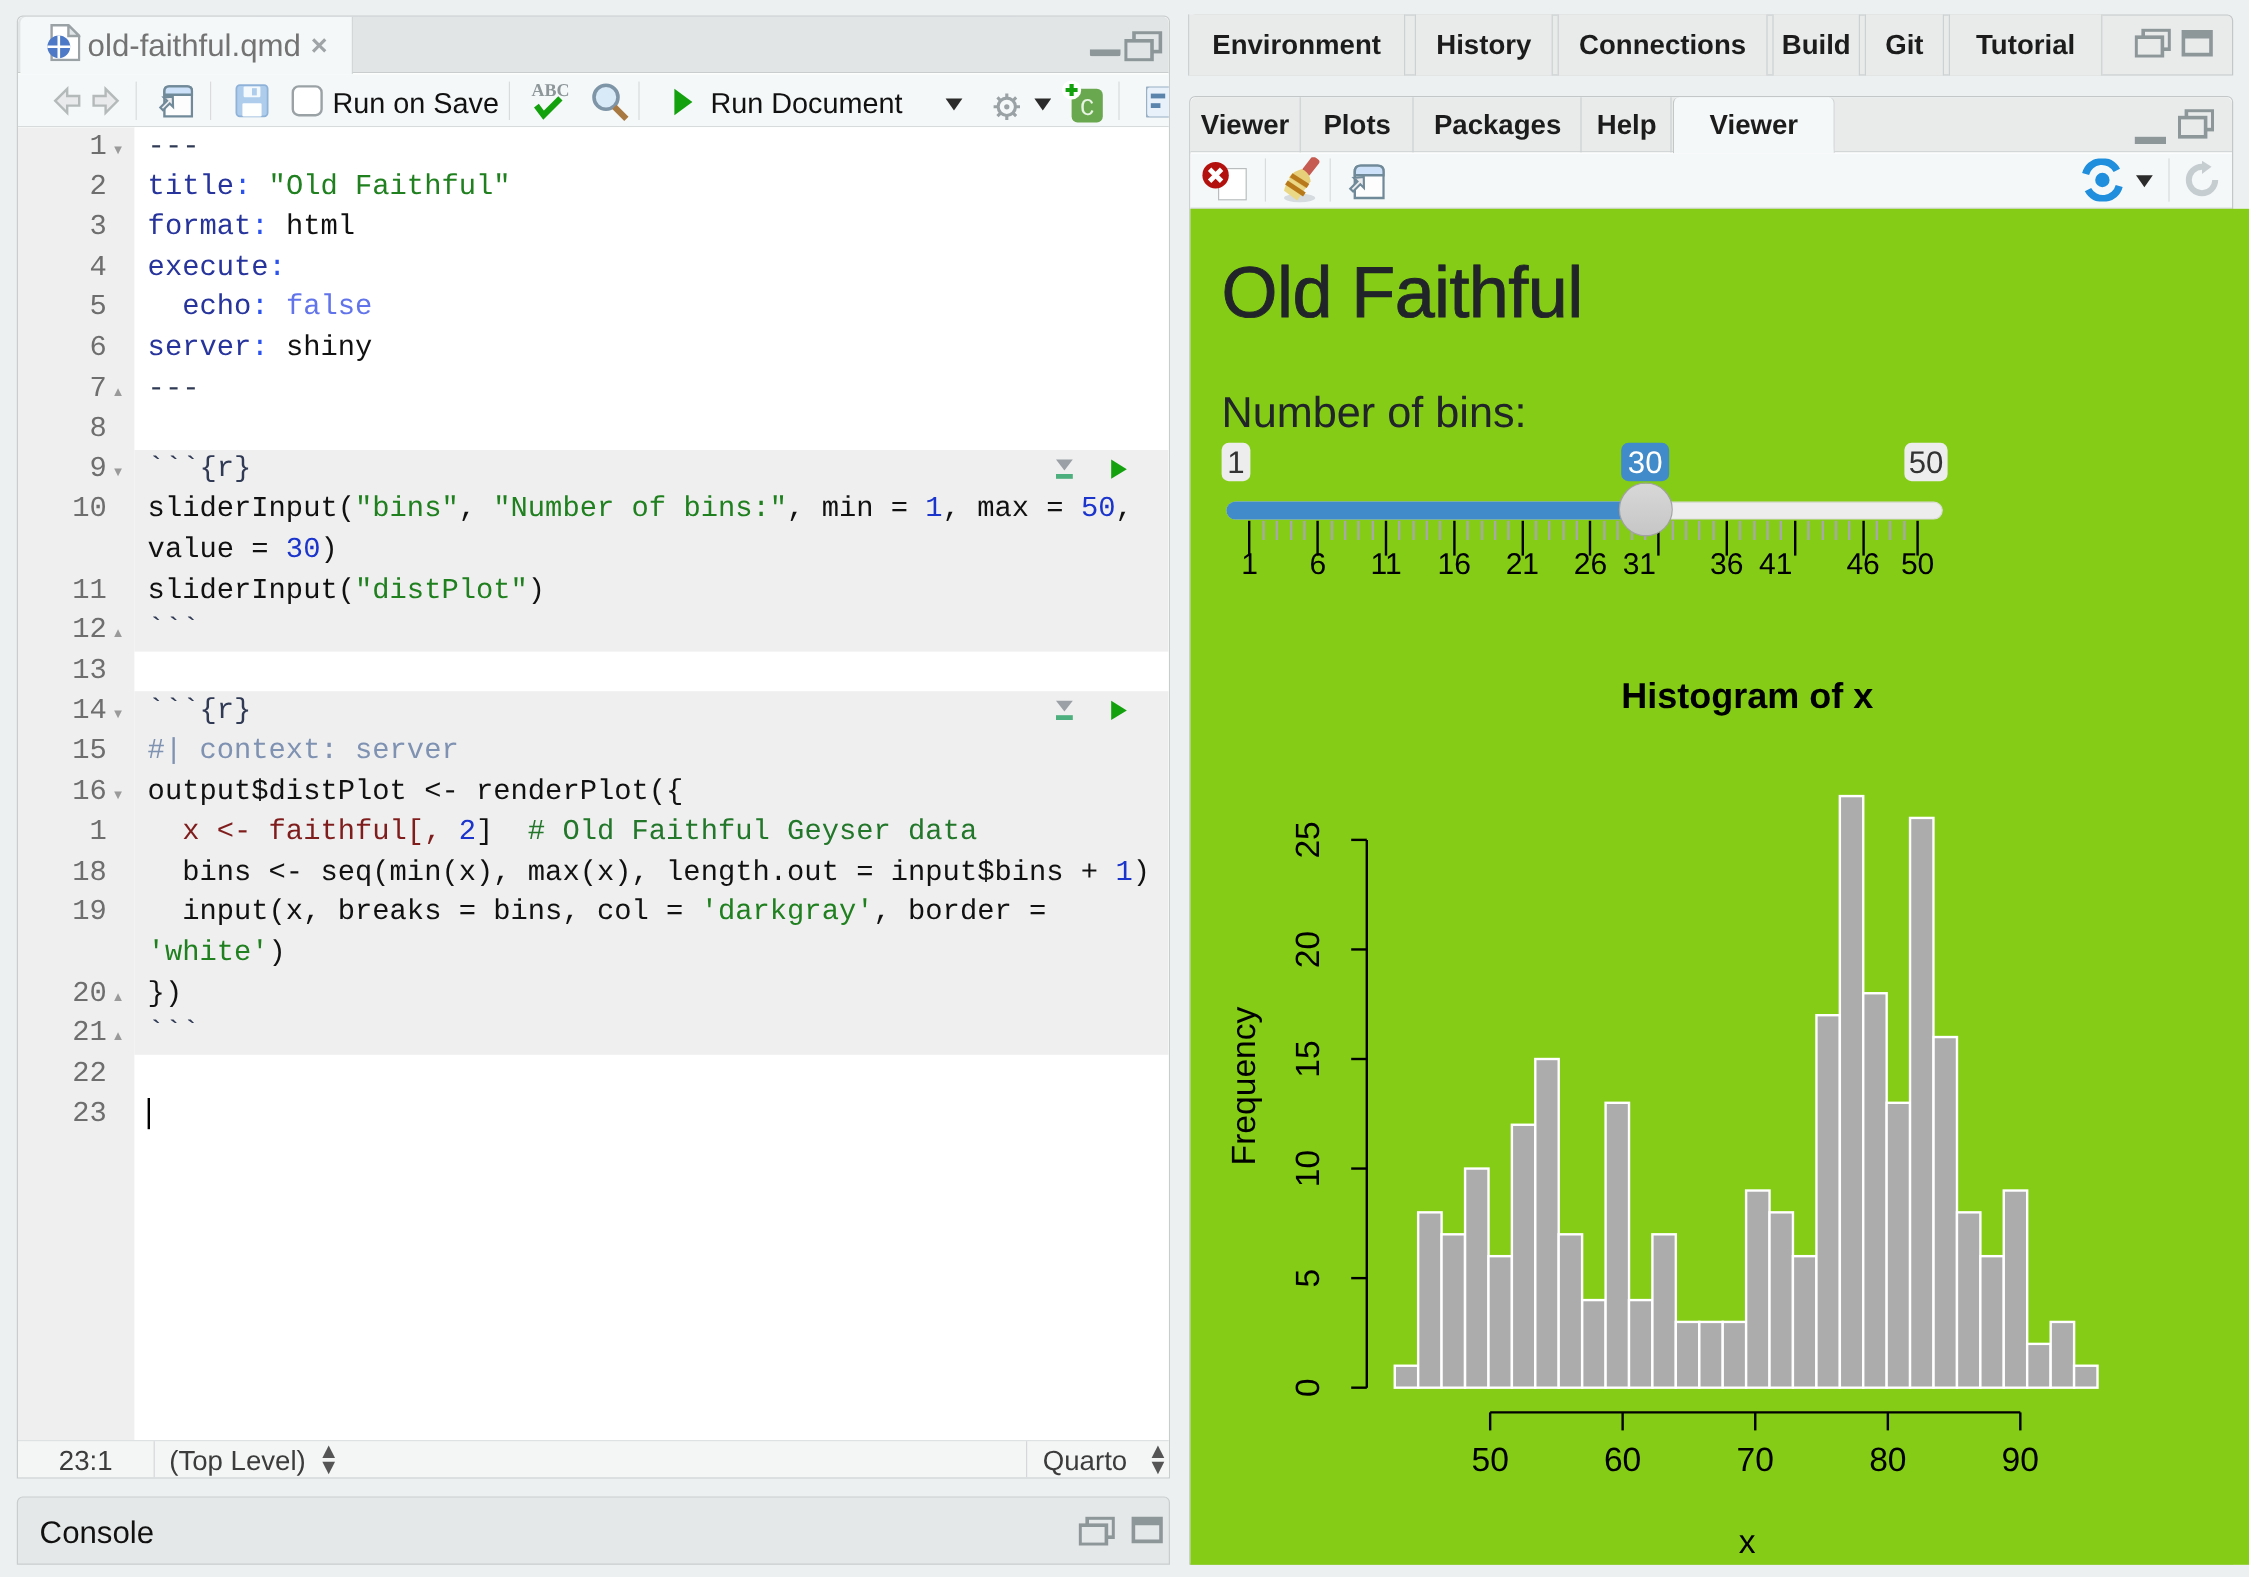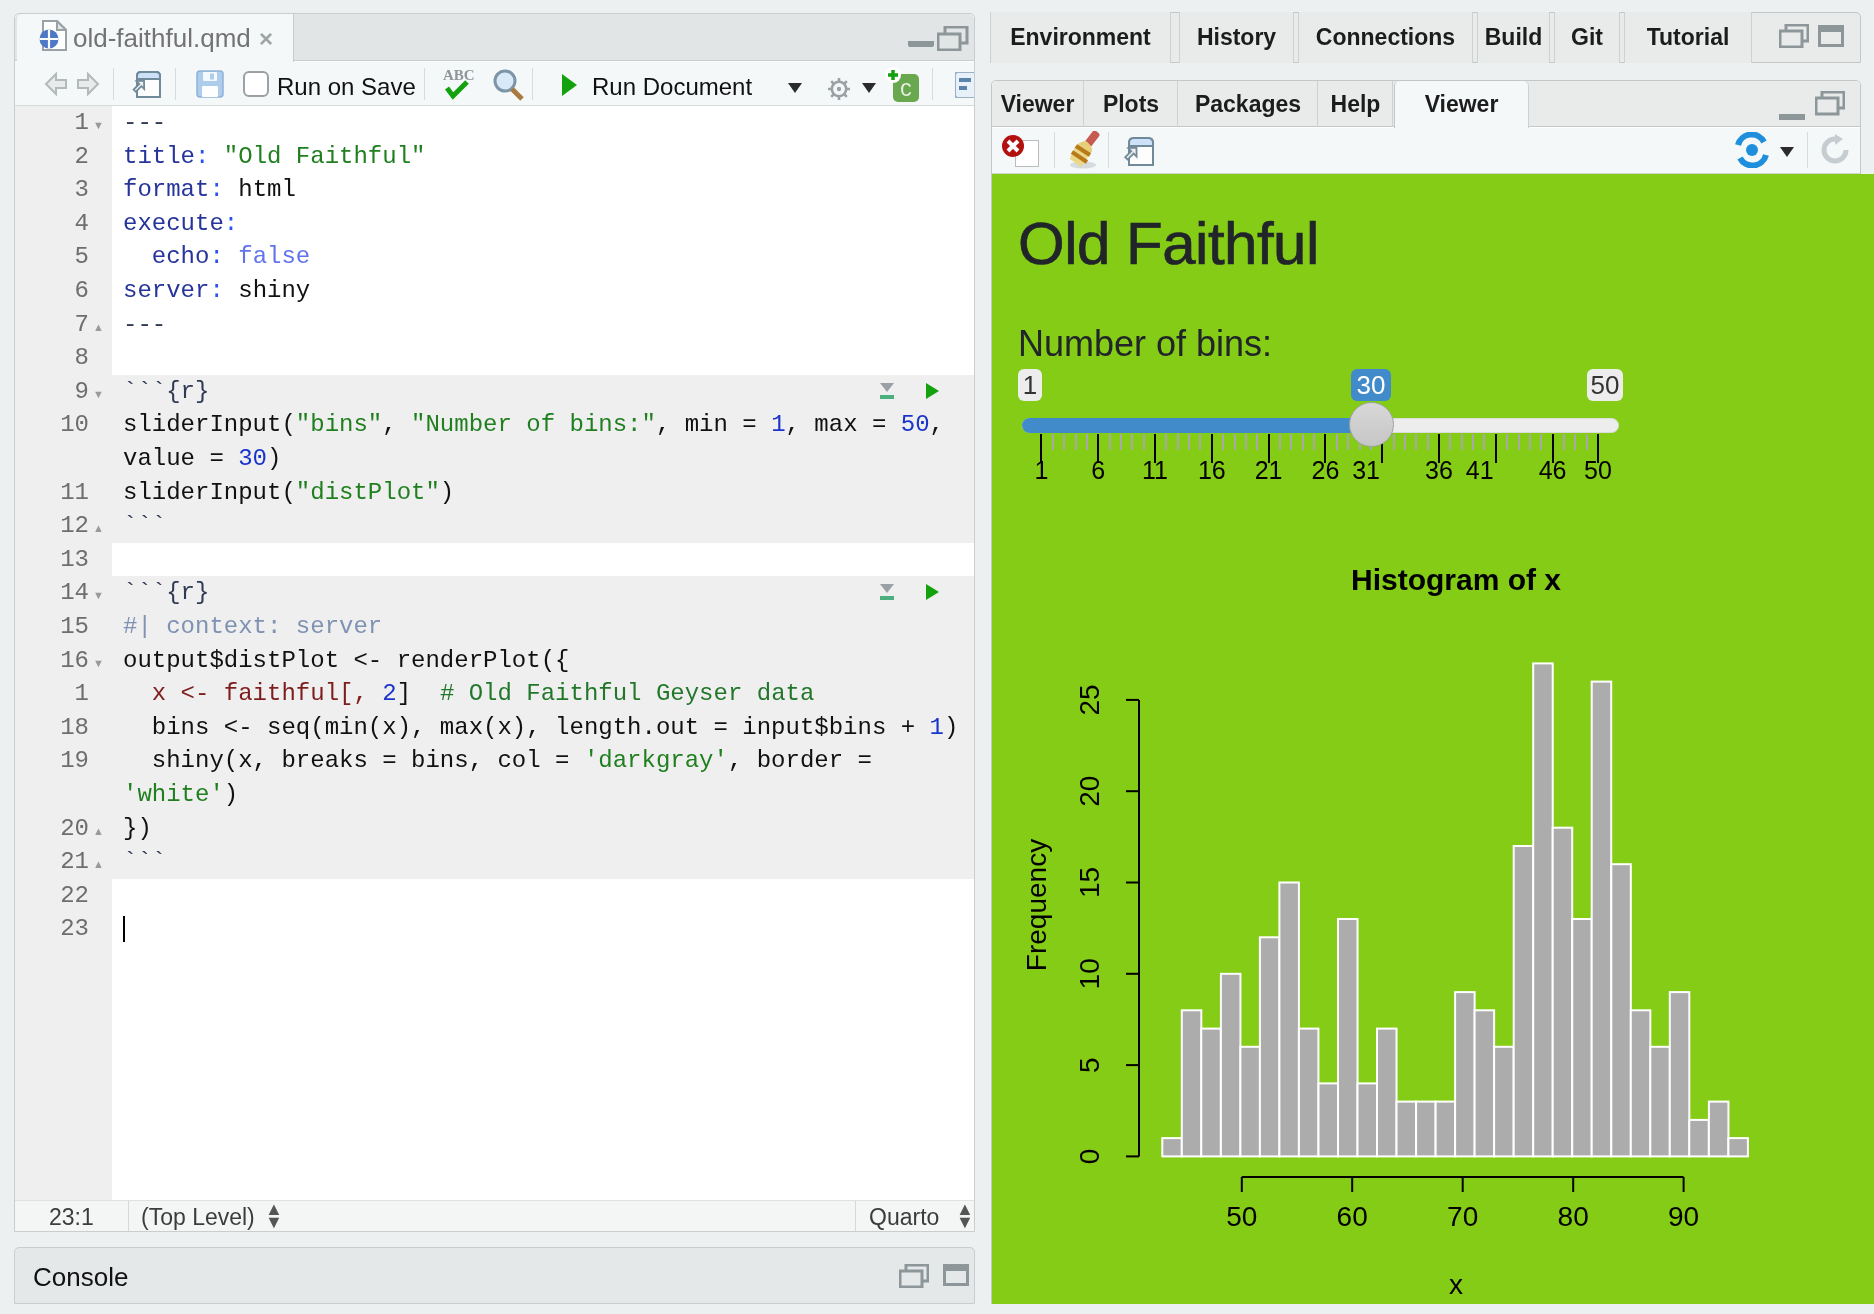--- a/index.html
+++ b/index.html
@@ -174,21 +174,21 @@
 <div class="ln" style="top:504.0px">15</div>
 <div class="cl" style="top:504.0px"><span style="color:#7f92b2">#| context: server</span></div>
 <div class="ln" style="top:537.6px">16</div>
 <div class="fold" style="top:551.6px">▼</div>
 <div class="cl" style="top:537.6px"><span style="color:#111111">output$distPlot &lt;- renderPlot({</span></div>
 <div class="ln" style="top:571.2px">1</div>
 <div class="cl" style="top:571.2px"><span style="color:#7f1d1d">  x &lt;- faithful[, </span><span style="color:#1a34cc">2</span><span style="color:#111111">]  </span><span style="color:#22772a"># Old Faithful Geyser data</span></div>
 <div class="ln" style="top:604.8px">18</div>
 <div class="cl" style="top:604.8px"><span style="color:#111111">  bins &lt;- seq(min(x), max(x), length.out = input$bins + </span><span style="color:#1a34cc">1</span><span style="color:#111111">)</span></div>
 <div class="ln" style="top:638.4px">19</div>
-<div class="cl" style="top:638.4px"><span style="color:#111111">  shiny(x, breaks = bins, col = </span><span style="color:#208020">'darkgray'</span><span style="color:#111111">, border = </span></div>
+<div class="cl" style="top:638.4px"><span style="color:#111111">  input(x, breaks = bins, col = </span><span style="color:#208020">'darkgray'</span><span style="color:#111111">, border = </span></div>
 <div class="cl" style="top:672.0px"><span style="color:#208020">'white'</span><span style="color:#111111">)</span></div>
 <div class="ln" style="top:705.6px">20</div>
 <div class="fold" style="top:719.6px">▲</div>
 <div class="cl" style="top:705.6px"><span style="color:#111111">})</span></div>
 <div class="ln" style="top:739.2px">21</div>
 <div class="fold" style="top:753.2px">▲</div>
 <div class="cl" style="top:739.2px"><span style="color:#303a55">```</span></div>
 <div class="ln" style="top:772.8px">22</div>
 <div class="ln" style="top:806.4px">23</div>
 <div class="cl" style="top:806.4px"><span class="cursor"></span></div>

